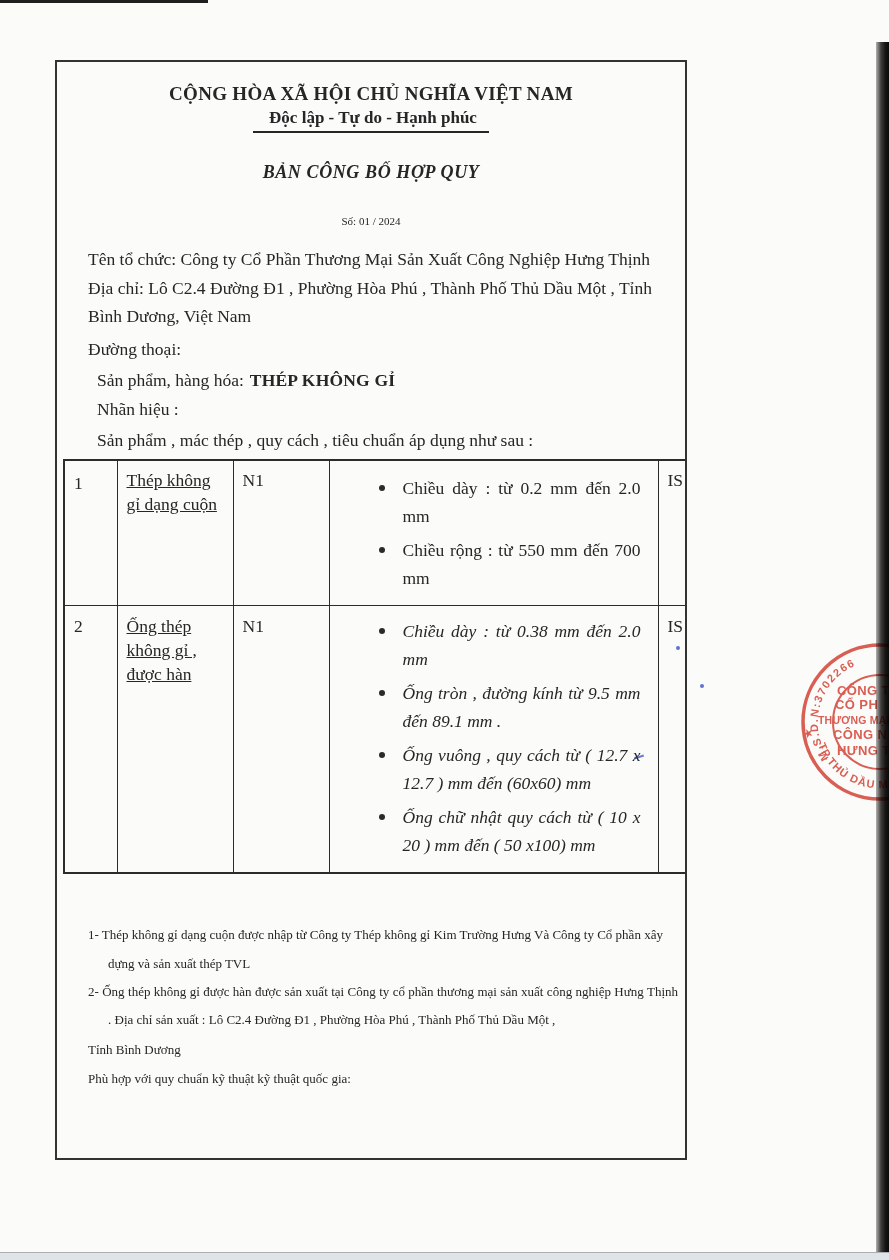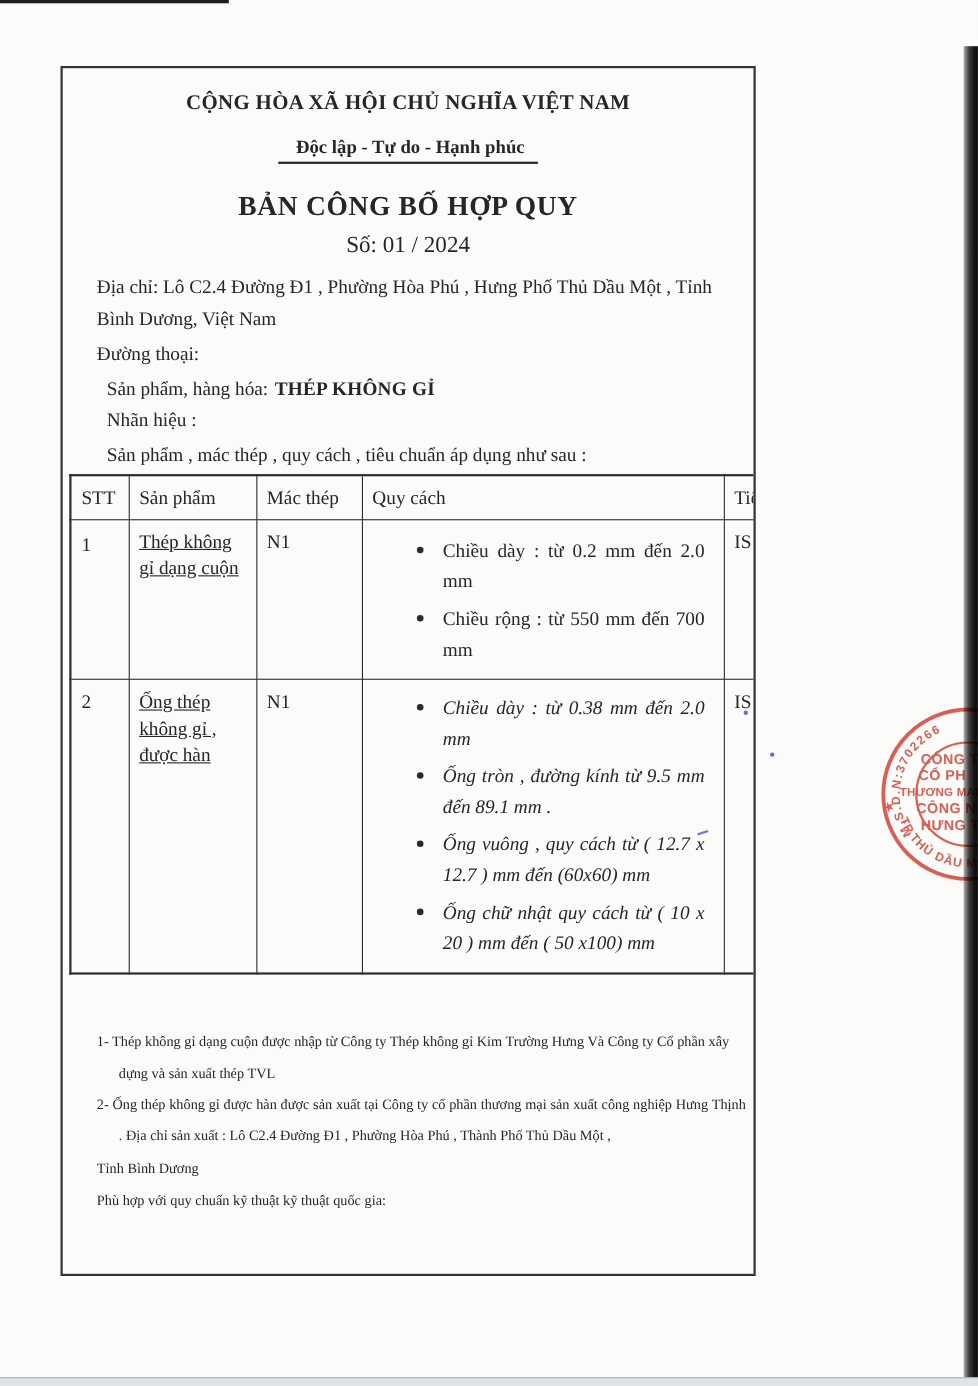--- a/index.html
+++ b/index.html
@@ -20,25 +20,25 @@
   .pen-dot{width:4px;height:4px;border-radius:50%;background:#3a4fc4;opacity:.8;}
   .pen-dash{width:10px;height:2px;background:#3a4fc4;opacity:.75;transform:rotate(-18deg);}
 
   
   .frame{
     position:absolute;left:55px;top:60px;width:632px;height:1100px;
     border:2px solid #333;box-sizing:border-box;overflow:hidden;
   }
   .center{text-align:center;}
   .nat-title{margin-top:20px;font-size:19px;line-height:24px;font-weight:bold;letter-spacing:.3px;}
-  .motto-wrap{margin-top:17px;line-height:22px;}
+  .motto-wrap{margin-top:1px;line-height:22px;}
   .motto{display:inline-block;font-size:17px;font-weight:bold;
     border-bottom:2px solid #262626;padding:0 12px 2px 16px;}
-  .doc-title{margin-top:26px;font-size:25px;line-height:26px;font-weight:bold;letter-spacing:.6px;}
-  .doc-no{margin-top:9px;font-size:21px;line-height:24px;}
+  .doc-title{margin-top:26px;font-size:18px;line-height:26px;font-weight:bold;letter-spacing:.6px;font-style:italic;}
+  .doc-no{margin-top:24px;font-size:11px;line-height:24px;}
 
   .info{margin:12px 7px 0 31px;font-size:17.5px;line-height:28.5px;}
   .info p{margin:0;}
   .info .phone{margin-top:4px;}
   .info .indent1{margin-left:9px;}
   .info .product{margin-top:3px;}
   .info .intro{margin-top:3px;}
   .bold{font-weight:bold;}
   .product .bold{margin-left:6px;letter-spacing:.2px;}
 
@@ -105,43 +105,37 @@
   <div class="frame">
 
     <div class="center nat-title">CỘNG HÒA XÃ HỘI CHỦ NGHĨA VIỆT NAM</div>
     <div class="center motto-wrap">
       <span class="motto">Độc lập - Tự do - Hạnh phúc</span>
     </div>
     <div class="center doc-title">BẢN CÔNG BỐ HỢP QUY</div>
     <div class="center doc-no">Số: 01 / 2024</div>
 
     <div class="info">
-      <p>Địa chỉ: Lô C2.4 Đường Đ1 , Phường Hòa Phú , Hưng Phố Thủ Dầu Một , Tỉnh Bình Dương, Việt Nam</p>
+      <p>Tên tổ chức: Công ty Cổ Phần Thương Mại Sản Xuất Công Nghiệp Hưng Thịnh</p>
+      <p>Địa chỉ: Lô C2.4 Đường Đ1 , Phường Hòa Phú , Thành Phố Thủ Dầu Một , Tỉnh Bình Dương, Việt Nam</p>
       <p class="phone">Đường thoại:</p>
       <p class="indent1 product"><span>Sản phẩm, hàng hóa:</span><span class="bold">THÉP KHÔNG GỈ</span></p>
       <p class="indent1">Nhãn hiệu :</p>
       <p class="indent1 intro">Sản phẩm , mác thép , quy cách , tiêu chuẩn áp dụng như sau :</p>
     </div>
 
     <table class="products">
       <colgroup>
         <col class="c-stt">
           <col class="c-sp">
           <col class="c-mt">
           <col class="c-qc">
           <col class="c-tc">
       </colgroup>
       <tbody>
-          <tr class="hdr">
-        <th class="num">STT</th>
-        <th>Sản phẩm</th>
-        <th>Mác thép</th>
-        <th>Quy cách</th>
-        <th>Tiêu chuẩn áp dụng</th>
-      </tr>
       <tr class="r1">
         <td class="num" style="padding-top:10px;">1</td>
         <td class="prod">Thép không gỉ dạng cuộn</td>
         <td class="grade">N1</td>
         <td class="spec">
           <ul class="spec-list">
             <li>Chiều dày : từ 0.2 mm đến 2.0 mm</li>
             <li>Chiều rộng : từ 550 mm đến 700 mm</li>
           </ul>
         </td>

